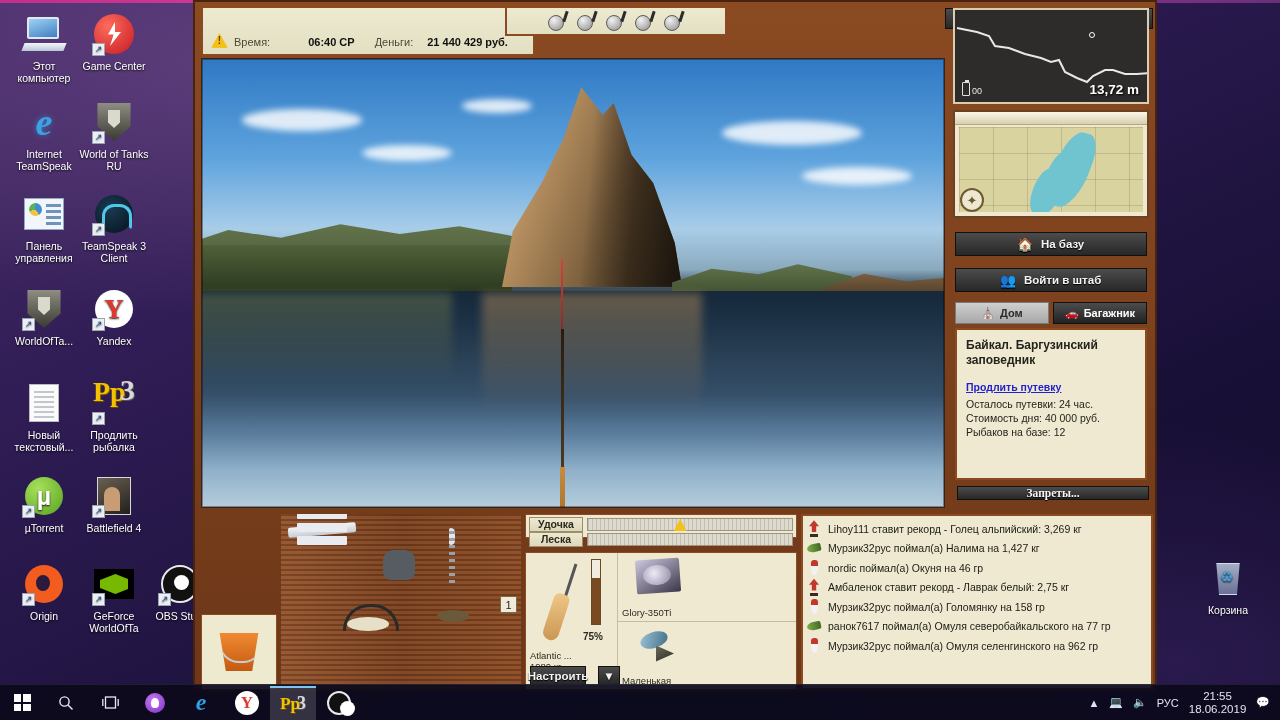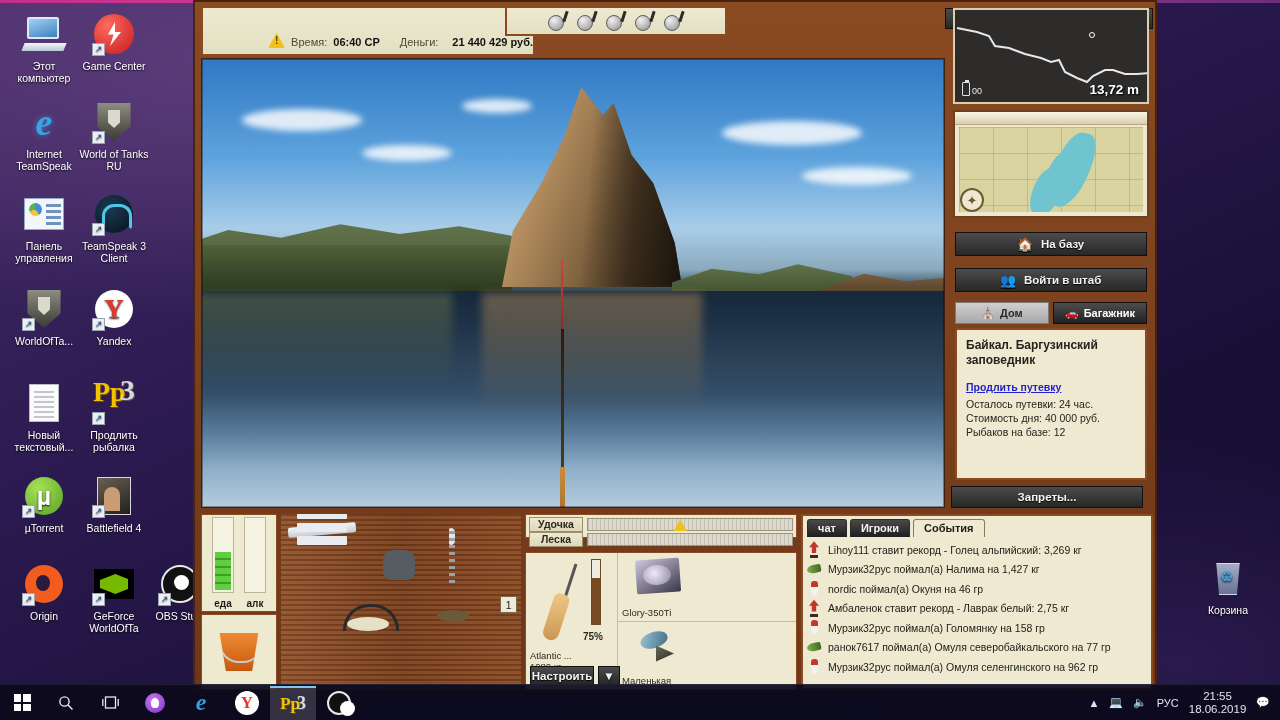--- a/index.html
+++ b/index.html
@@ -139,21 +139,20 @@
   }
   .wood {
     background-color: #8a4a22;
     background-image:
       repeating-linear-gradient(180deg, rgba(0,0,0,.16) 0 2px, rgba(255,255,255,.05) 2px 5px),
       linear-gradient(90deg, #92522a, #7b3f1c 50%, #8a4a22);
   }
   .panel-cream {
     background: linear-gradient(180deg,#eeead0,#e3dfc2);
     border: 2px solid #8b4a20;
-    justify-content: flex-end;
   }
   .btn-dark {
     background: linear-gradient(180deg,#4c4c4c,#272727);
     border: 1px solid #111; color: #f4f4f4;
     font-size: 11.5px; font-weight: bold;
     display: flex; align-items: center; justify-content: center;
     text-shadow: 0 1px 1px #000; cursor: pointer;
   }
 
   
@@ -162,21 +161,21 @@
     position: absolute; left: 6px; top: 4px; width: 334px; height: 50px;
     display: flex; align-items: flex-end; padding: 0 0 6px 8px; gap: 6px;
     font-size: 11px; color: #2b2b20;
   }
   #status-box .warn { width: 17px; height: 15px; position: relative; }
   #status-box .warn::before{content:"";position:absolute;inset:0;background:#f2c21a;
     clip-path: polygon(50% 0,100% 100%,0 100%); border-radius:2px;}
   #status-box .warn::after{content:"!";position:absolute;left:0;right:0;top:2px;text-align:center;
     font-size:10px;font-weight:bold;color:#6b3b00;}
   .lbl-d { color: #4a4a38; }
-  .val-d { font-weight: bold; color: #111; }
+  .val-d { font-weight: bold; color: #111; margin-left: 32px; }
 
   #rod-slots {
     position: absolute; left: 310px; top: 4px; width: 222px; height: 30px;
     display: flex; align-items: center; justify-content: center; gap: 9px;
   }
   .reel-ic { width: 20px; height: 20px; position: relative; }
   .reel-ic .wheel { position: absolute; left: 0; bottom: 0; width: 16px; height: 16px;
     border-radius: 50%; background: radial-gradient(circle at 35% 30%, #f2f2f2, #8d8d8d);
     border: 1px solid #5c5c5c; }
   .reel-ic .handle { position: absolute; right: 1px; top: 0; width: 3px; height: 11px;
@@ -278,21 +277,21 @@
   #tab-row .tab.active { background: linear-gradient(180deg,#4c4c4c,#222); color: #fff; border: 1px solid #111; }
 
   #info-panel {
     position: absolute; left: 6px; top: 324px; width: 192px; height: 152px;
     background: #efe9d2; border: 2px solid #8b4a20; padding: 8px 9px;
     font-size: 10.5px; color: #24241c; line-height: 14px;
   }
   #info-panel .title { font-size: 12px; font-weight: bold; line-height: 15px; margin-bottom: 12px; }
   #info-panel .link { color: #2222cc; text-decoration: underline; font-weight: bold; font-size: 10.5px;
     display: inline-block; margin-bottom: 3px; cursor: pointer; }
-  #btn-bans { position: absolute; left: 2px; top: 482px; width: 192px; height: 22px; }
+  #btn-bans { position: absolute; left: 8px; top: 482px; width: 192px; height: 14px; font-family: Liberation Serif, serif; }
 
   
   #inv-left {
     position: absolute; left: 6px; top: 512px; width: 320px; height: 176px;
   }
   #bars-box { position: absolute; left: 0; top: 0; width: 76px; height: 98px;
     background: #eeead0; border: 1px solid #8b4a20; }
   .barcol { position: absolute; bottom: 18px; width: 22px; height: 76px;
     background: #f4f2e2; border: 1px solid #b9b49a; }
   .barcol .fill { position: absolute; left: 2px; right: 2px; bottom: 2px;
@@ -375,21 +374,21 @@
     background: linear-gradient(180deg,#d6d6d6,#6b6b6b); border-radius: 8px; }
   .lure-art { position: absolute; left: 22px; top: 10px; width: 42px; height: 36px; }
   .lure-art .blade { position: absolute; left: 0; top: 0; width: 28px; height: 16px;
     background: linear-gradient(120deg,#9fc5d8,#3f6c85); border-radius: 50%; transform: rotate(-18deg); }
   .lure-art .hook { position: absolute; left: 16px; top: 14px; width: 18px; height: 16px;
     background: linear-gradient(150deg,#6b6b5a,#2a2a22); clip-path: polygon(0 0,100% 50%,0 100%); }
   .pack-art { position: absolute; left: 18px; top: 6px; width: 44px; height: 34px;
     background: linear-gradient(150deg,#cdc7de,#3a3648); border-radius: 2px; transform: rotate(-4deg); }
   .pack-art::after { content:""; position:absolute; left:7px; top:6px; width:28px; height:20px;
     background: radial-gradient(circle at 40% 40%, #efeaf6, #8b85a0); border-radius: 50%; }
-  #btn-setup { position: absolute; left: 4px; bottom: 4px; width: 64px; height: 19px; margin-top: 30px; }
+  #btn-setup { position: absolute; left: 4px; bottom: 4px; width: 56px; height: 19px; margin-top: 30px; }
   #btn-drop { position: absolute; left: 72px; bottom: 4px; width: 22px; height: 19px; }
   .mouse-cursor { position: absolute; width: 0; height: 0; }
   .mouse-cursor::after {
     content: ""; position: absolute; width: 10px; height: 15px;
     background: #f2f2f2; border: 1px solid #333;
     clip-path: polygon(0 0, 0 100%, 28% 74%, 50% 100%, 68% 88%, 47% 62%, 100% 58%);
   }
 
   
   #chat-panel { position: absolute; left: 606px; top: 512px; width: 352px; height: 176px;
@@ -678,30 +677,20 @@
       <a class="link">Продлить путевку</a>
       <div>Осталось путевки: 24 час.</div>
       <div>Стоимость дня: 40 000 руб.</div>
       <div>Рыбаков на базе: 12</div>
     </div>
 
     <div id="btn-bans" class="btn-dark">Запреты...</div>
   </div>
 
   <div id="inv-left">
-    <div id="bars-box">
-      <div class="barcol" style="left:10px">
-        <i class="fill" id="food-fill" style="height: 52%;"></i>
-      </div>
-      <div class="barcol" style="left:42px">
-        <i class="fill" id="alc-fill" style="height: 0%;"></i>
-      </div>
-      <span class="barlab" style="left:6px">еда</span>
-      <span class="barlab" style="left:38px">алк</span>
-    </div>
 
     <div id="bucket-box">
       <span class="bucket"></span>
     </div>
 
     <div id="shelf" class="wood">
       <span class="shelf-item tacklebox" style="left:10px;top:18px"></span>
       <span class="shelf-item backpack" style="left:92px;top:14px"></span>
       <span class="shelf-item notebook" style="left:168px;top:14px"></span>
       <span class="shelf-item pot" style="left:52px;top:106px"></span>
@@ -749,25 +738,20 @@
               <i class="blade"></i>
               <i class="hook"></i>
             </span>
           <span class="item-cap">Маленькая</span>
         </div>
       </div>
     </div>
   </div>
 
   <div id="chat-panel">
-    <div id="chat-tabs">
-      <span class="ctab dark">чат</span>
-      <span class="ctab dark">Игроки</span>
-      <span class="ctab active">События</span>
-    </div>
     <div id="chat-list">
       <div class="chat-row">
         <span class="ev-ic record"></span>
         <span>Lihoy111 ставит рекорд - Голец альпийский: 3,269 кг</span>
       </div>
       <div class="chat-row">
         <span class="ev-ic fish"></span>
         <span>Мурзик32рус поймал(а) Налима на 1,427 кг</span>
       </div>
       <div class="chat-row">

